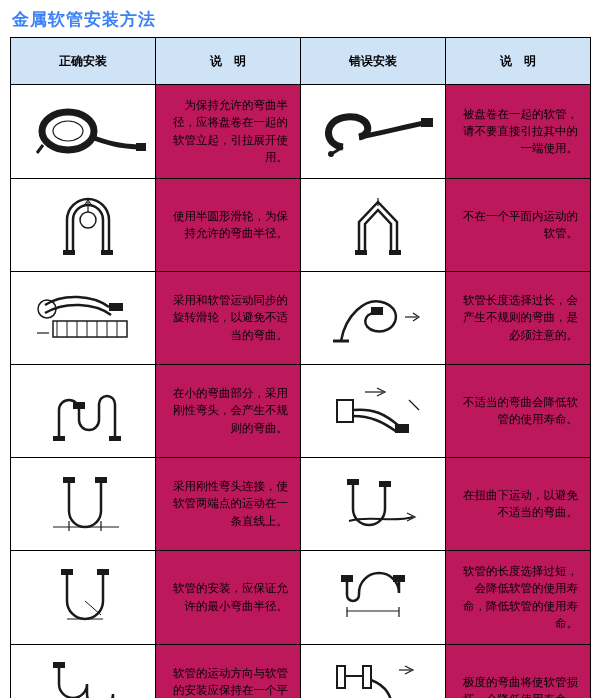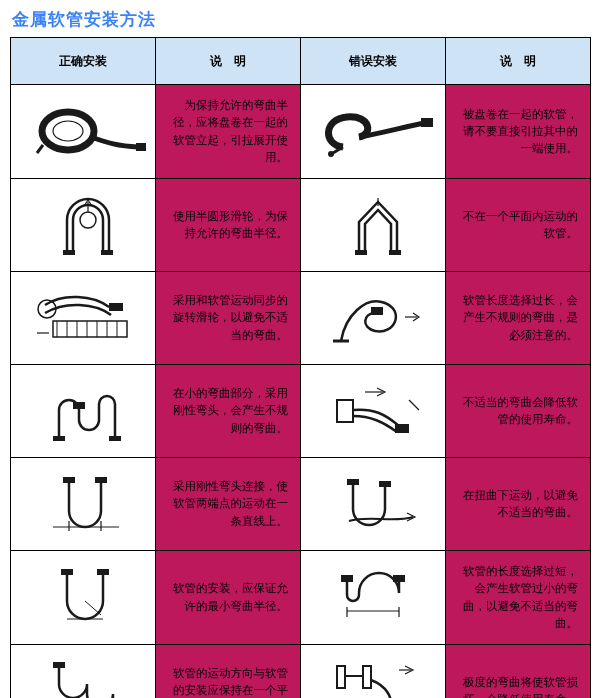--- a/index.html
+++ b/index.html
@@ -231,21 +231,21 @@
         <td class="textcell">软管的安装，应保证允许的最小弯曲半径。</td>
         <td class="figcell">
           <svg width="130" height="62" viewBox="0 0 130 62">
             <path d="M34 14 L34 28 A6 6 0 0 0 46 28 L46 26 A20 20 0 0 1 86 26 L86 14" class="ink" stroke-width="2.5"></path>
             <rect x="28" y="8" width="12" height="7" fill="#1a1a1a"></rect>
             <rect x="80" y="8" width="12" height="7" fill="#1a1a1a"></rect>
             <path d="M34 44 L86 44" class="ink" stroke-width="1.2"></path>
             <path d="M34 40 L34 50 M86 40 L86 50" class="ink" stroke-width="1.2"></path>
           </svg>
         </td>
-        <td class="textcell">软管的长度选择过短，会产生软管过小的弯曲，以避免不适当的弯曲。</td>
+        <td class="textcell">软管的长度选择过短，会降低软管的使用寿命，降低软管的使用寿命。</td>
       </tr>
 
       <tr>
         <td class="figcell">
           <svg width="130" height="62" viewBox="0 0 130 62">
             <path d="M36 6 L36 24 A14 14 0 0 0 64 24 L64 34 A13 13 0 0 0 90 34 L90 50" class="ink" stroke-width="2.5"></path>
             <rect x="30" y="2" width="12" height="6" fill="#1a1a1a"></rect>
             <circle cx="90" cy="54" r="6" class="ink" stroke-width="2"></circle>
             <path d="M16 40 L28 40" class="ink" stroke-width="1.2"></path>
           </svg>

